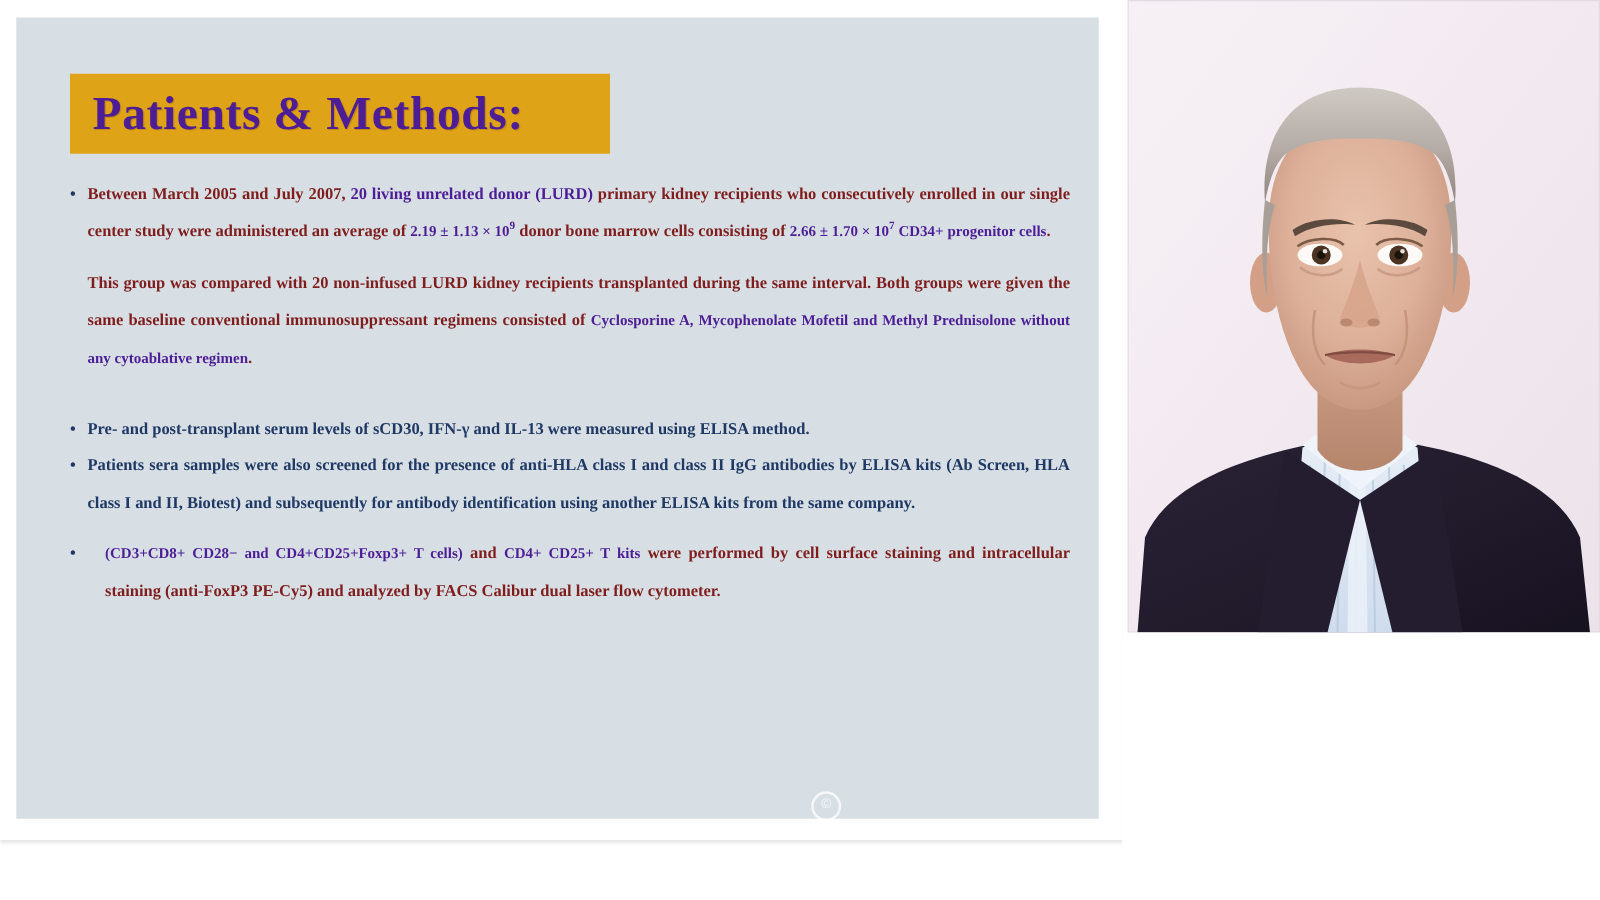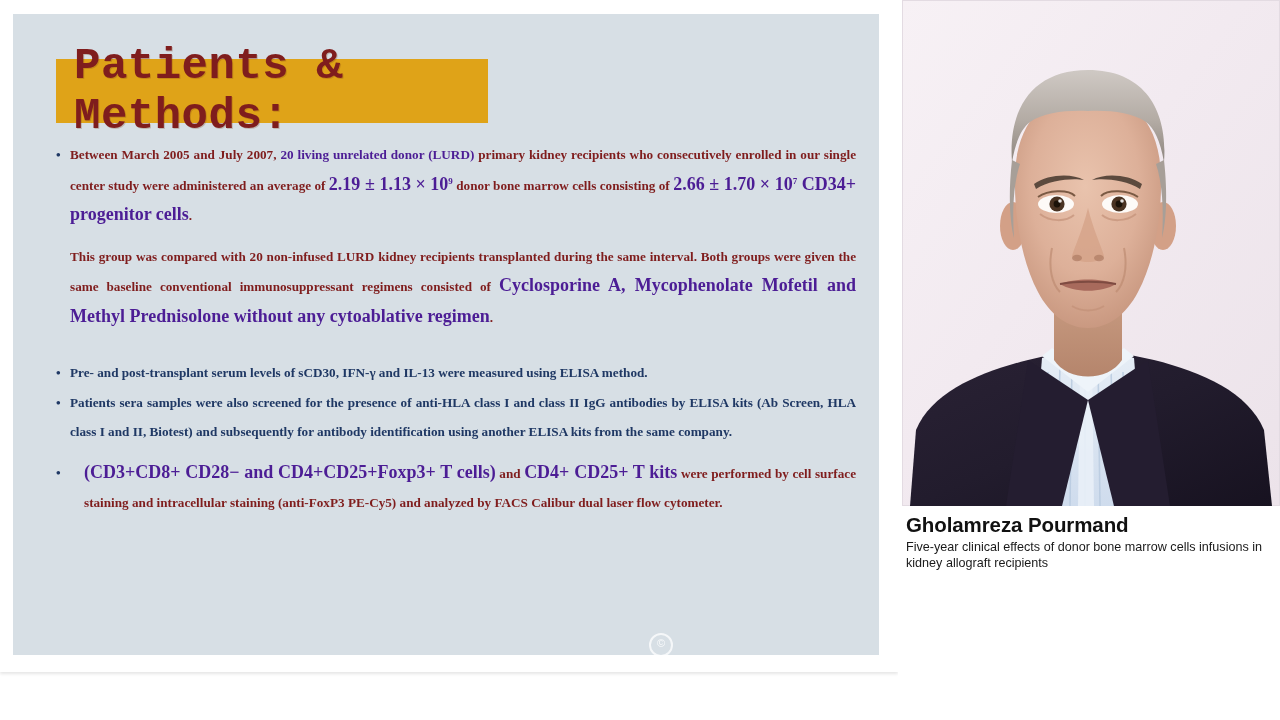--- a/index.html
+++ b/index.html
@@ -45,24 +45,24 @@
     left: 43px;
     top: 45px;
     width: 432px;
     height: 64px;
     background: #dfa318;
     display: flex;
     align-items: center;
     justify-content: flex-start;
   }
   #title-text {
-    font-family: Liberation Mono, monospace;
-    font-weight: bold;
-    font-size: 44px;
-    color: #7f1d1d;
+    font-family: Liberation Serif, serif;
+    font-weight: bold;
+    font-size: 38px;
+    color: #4c1d95;
     letter-spacing: 0.5px;
     padding-left: 18px;
     text-shadow: 1px 1px 0 rgba(120,60,20,0.25);
   }
 
   
   #slide-body {
     position: absolute;
     left: 43px;
     top: 126px;
@@ -86,21 +86,21 @@
   .bullet-dot {
     flex: 0 0 auto;
     width: 14px;
     font-size: 13.2px;
     line-height: 29.5px;
     color: #1f3864;
   }
   .bullet-body { flex: 1 1 auto; }
   .red { color: #4c1d95; margin-top: 23px; }
   .navy { color: #7f1d1d; }
-  .big { font-size: 18px; }
+  .big { font-size: 12px; }
   sup { font-size: 0.68em; vertical-align: super; line-height: 0; }
 
   .indent-1 { padding-left: 14px; }
   .gap-sm { height: 11px; }
   .gap-md { height: 26px; }
 
   
   #eau-logo {
     position: absolute;
     left: 659px;
@@ -374,20 +374,16 @@
         <path d="M 158 284 C 172 278 200 278 214 284 C 200 293 172 293 158 284 Z" fill="#a86a5c"></path>
         <path d="M 158 284 C 175 281 198 281 214 284" stroke="#7e4b41" stroke-width="1.8" fill="none"></path>
 
         <path d="M 150 248 C 146 268 150 284 158 292" stroke="#bd8b72" stroke-width="2" fill="none" opacity="0.7"></path>
         <path d="M 222 248 C 226 268 222 284 214 292" stroke="#bd8b72" stroke-width="2" fill="none" opacity="0.7"></path>
 
         <path d="M 170 306 C 180 312 192 312 202 306" stroke="#c08d74" stroke-width="2" fill="none" opacity="0.6"></path>
       </svg>
     </div>
 
-    <div id="speaker-meta">
-      <div id="speaker-name">Gholamreza Pourmand</div>
-      <div id="speaker-title">Five-year clinical effects of donor bone marrow cells infusions in kidney allograft recipients</div>
-    </div>
 
   </div>
 
 </div>
 
 </body></html>

